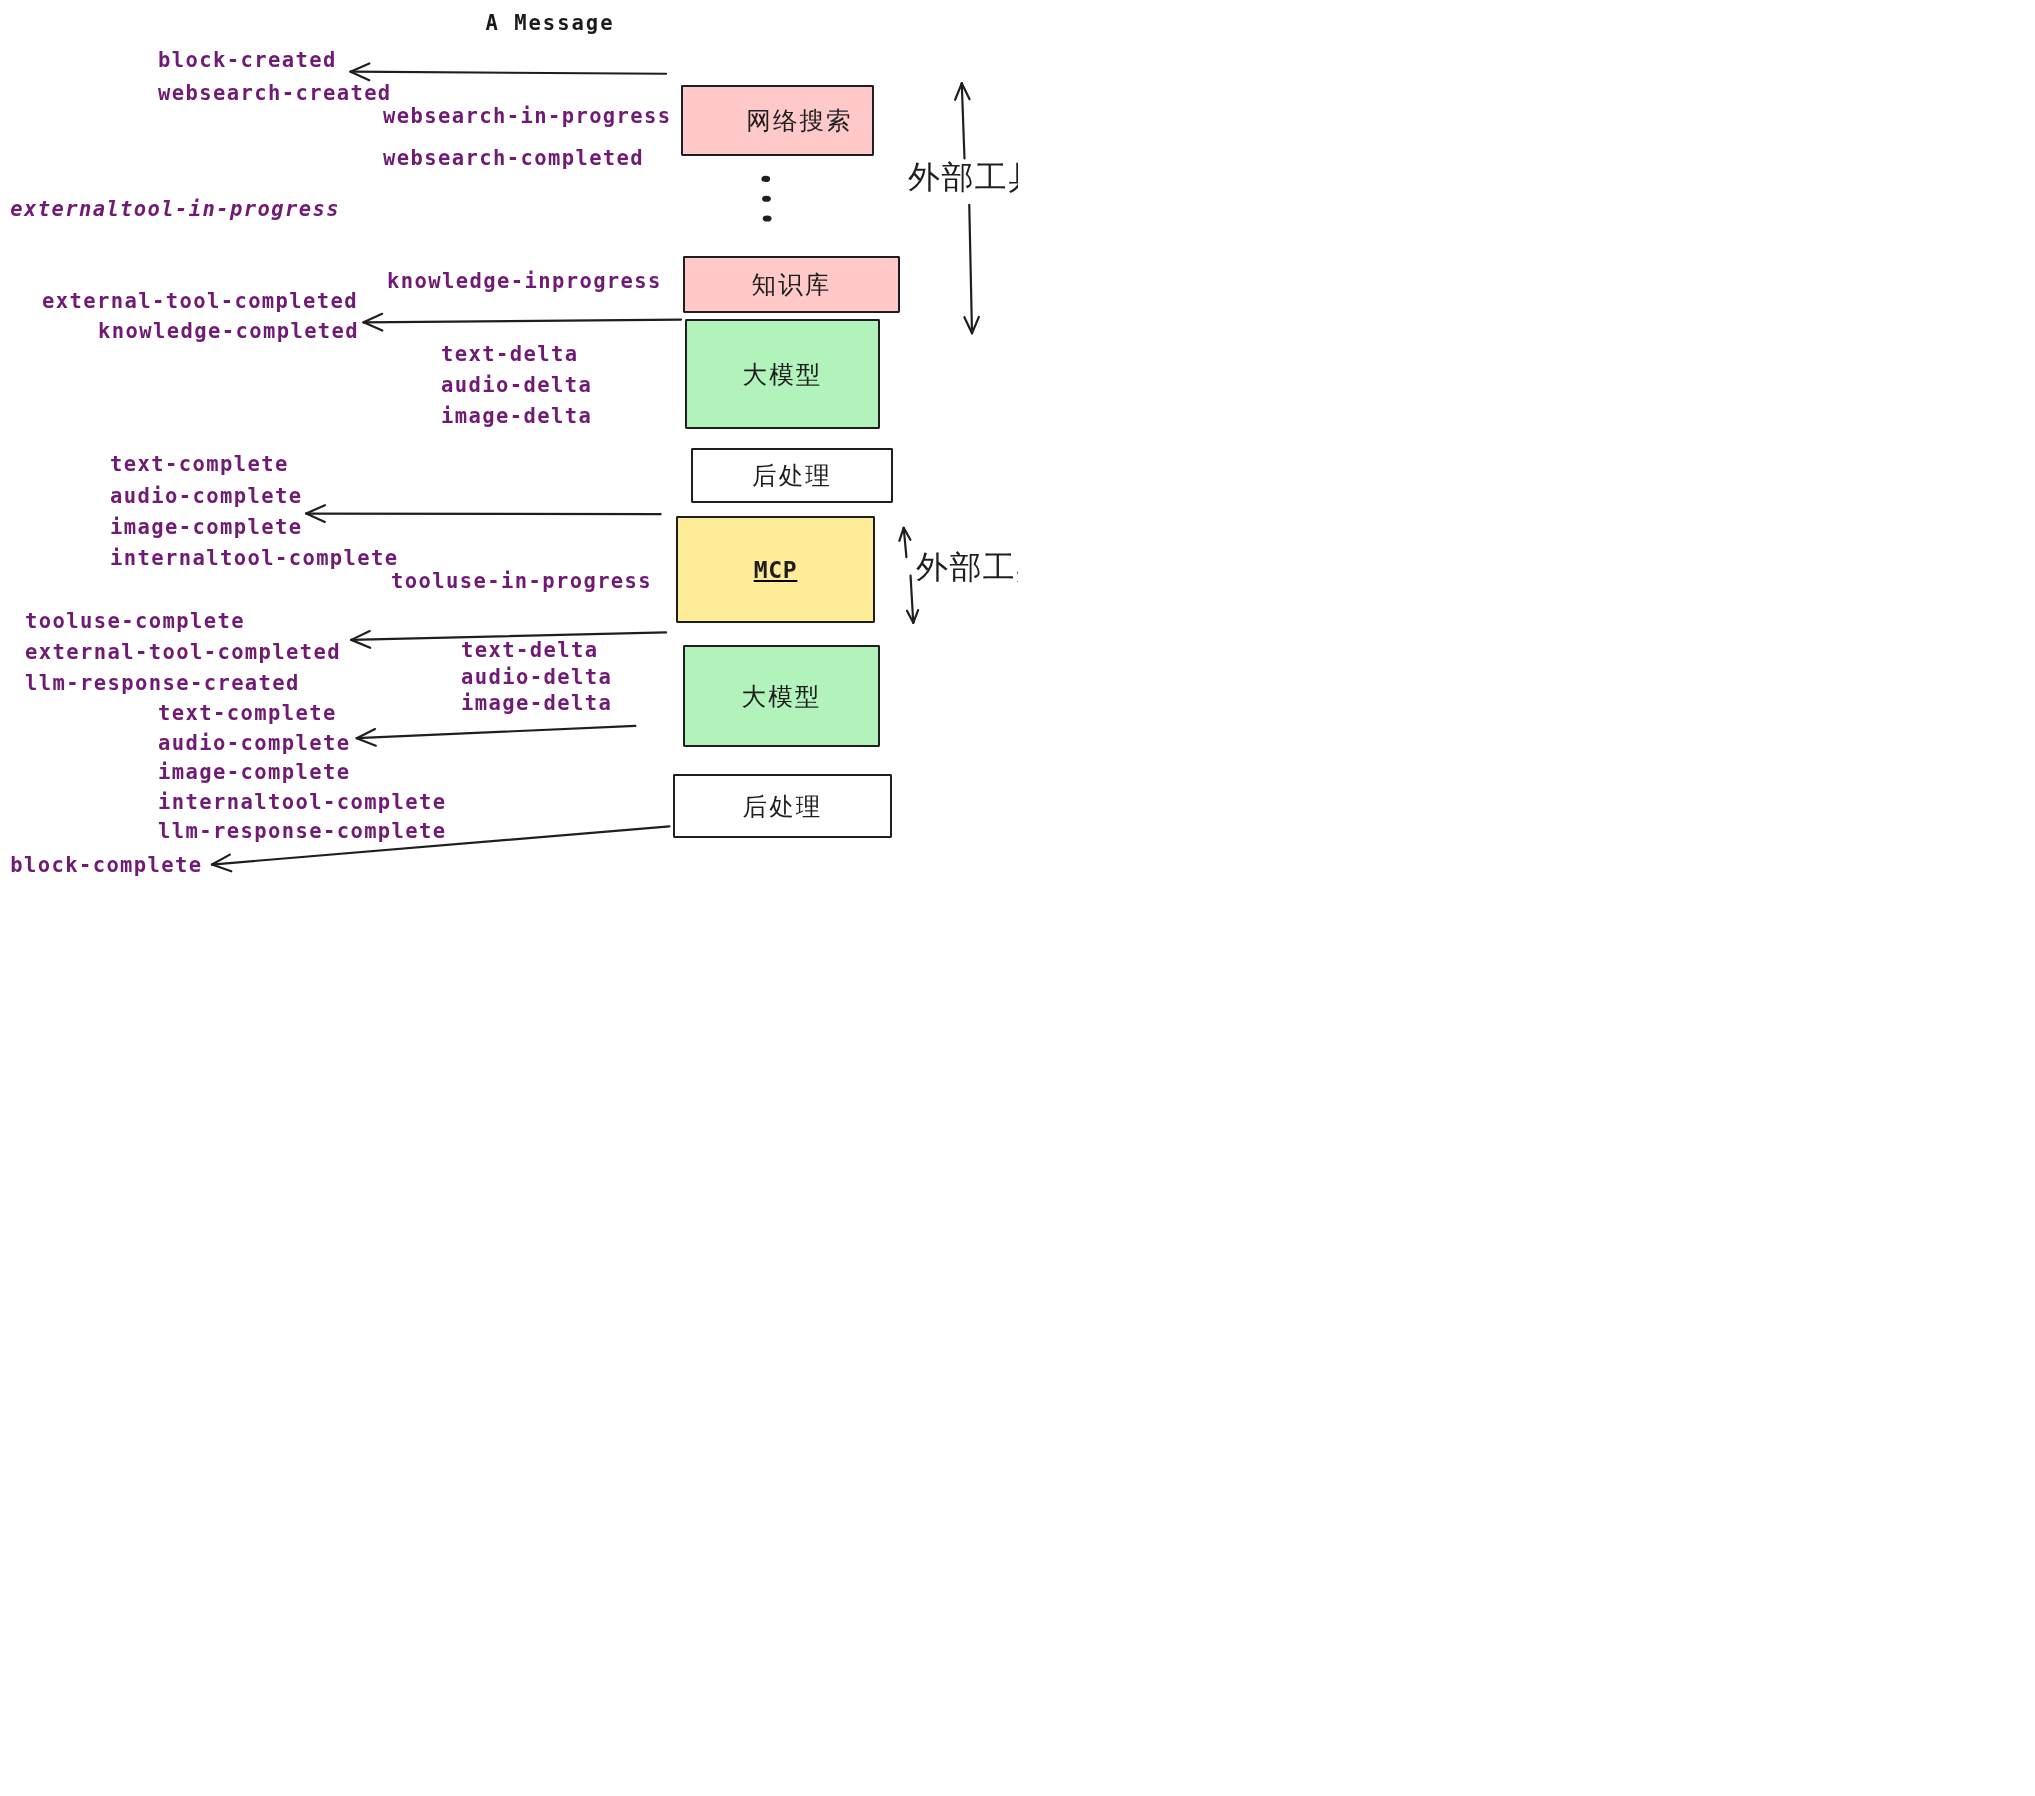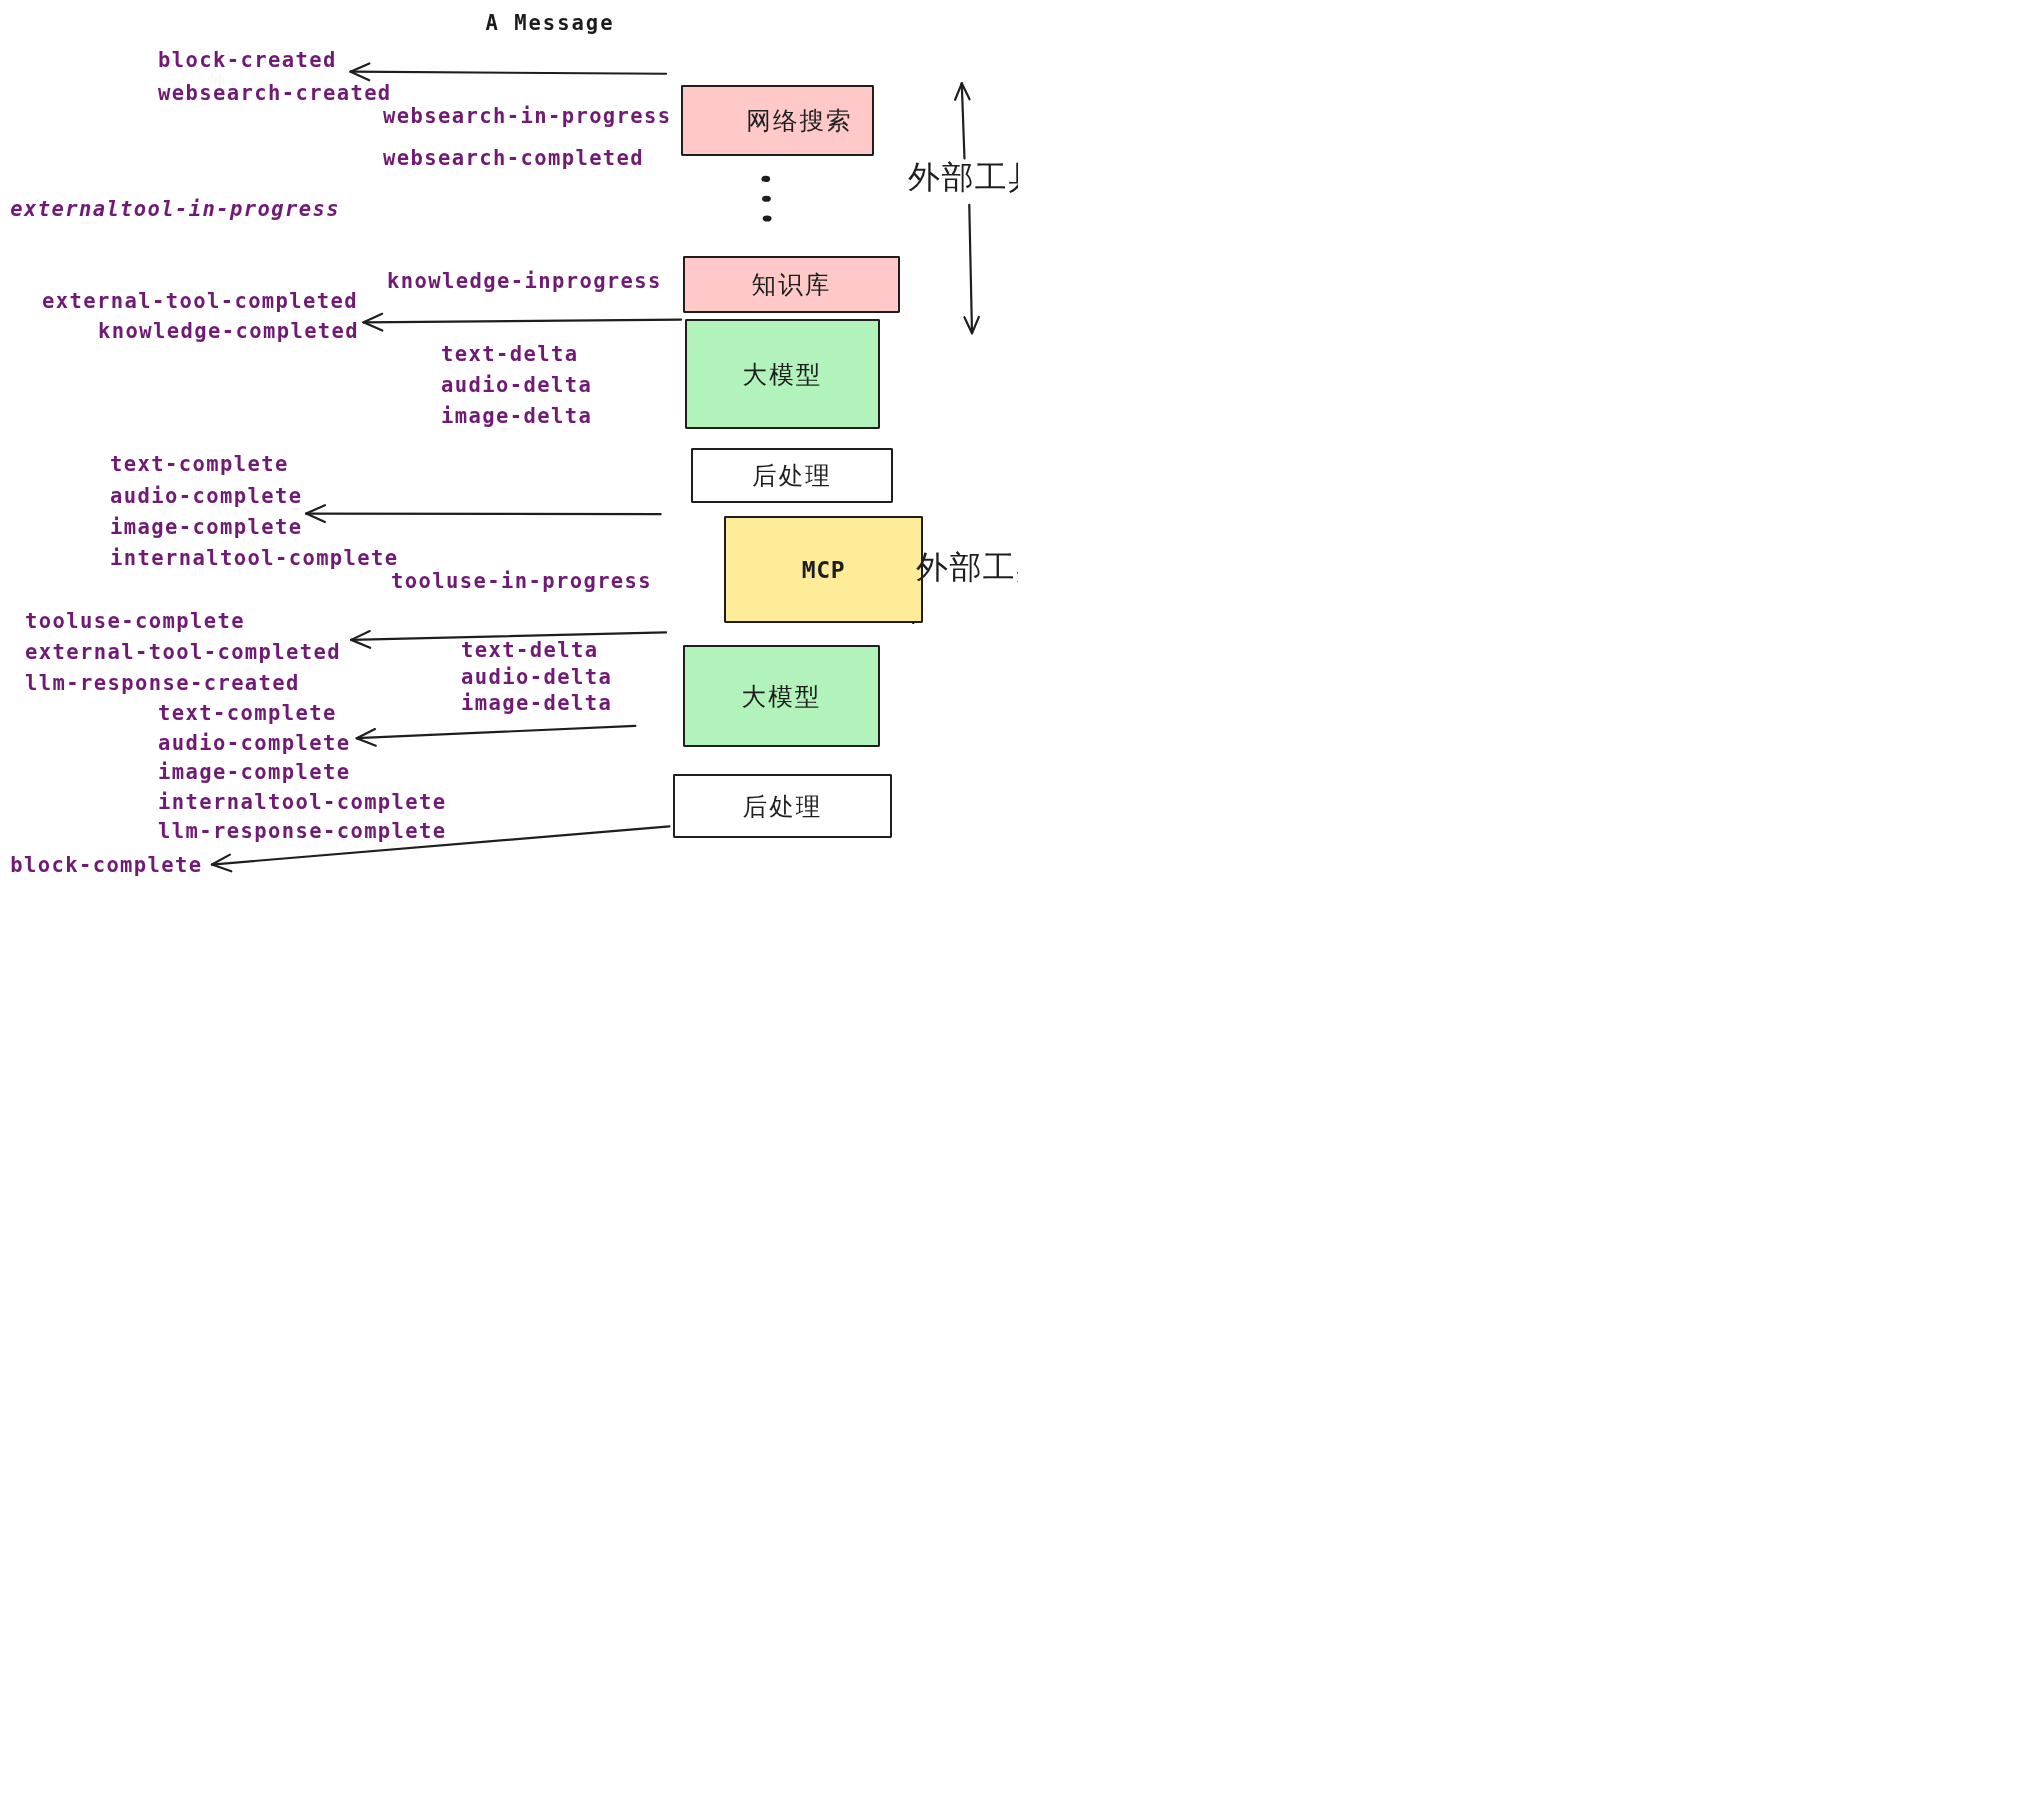--- a/index.html
+++ b/index.html
@@ -154,21 +154,21 @@
     </div>
     <div class="box" style="left: 683px; top: 256px; width: 217px; height: 57px; background: rgb(255, 201, 201);">
       <span class="box-label">知识库</span>
     </div>
     <div class="box" style="left: 685px; top: 319px; width: 195px; height: 110px; background: rgb(178, 242, 187);">
       <span class="box-label">大模型</span>
     </div>
     <div class="box" style="left: 691px; top: 448px; width: 202px; height: 55px; background: rgb(255, 255, 255);">
       <span class="box-label">后处理</span>
     </div>
-    <div class="box" style="left: 724px; top: 516px; width: 199px; height: 107px; background: rgb(255, 236, 153);">
+    <div class="box" style="left: 676px; top: 516px; width: 199px; height: 107px; background: rgb(255, 236, 153); text-decoration: underline;">
       <span class="box-label latin">MCP</span>
     </div>
     <div class="box" style="left: 683px; top: 645px; width: 197px; height: 102px; background: rgb(178, 242, 187);">
       <span class="box-label">大模型</span>
     </div>
     <div class="box" style="left: 673px; top: 774px; width: 219px; height: 64px; background: rgb(255, 255, 255);">
       <span class="box-label">后处理</span>
     </div>
     <div class="side-label" style="left: 908px; top: 178px;">外部工具</div>
     <div class="side-label" style="left: 916px; top: 568px;">外部工具</div>

